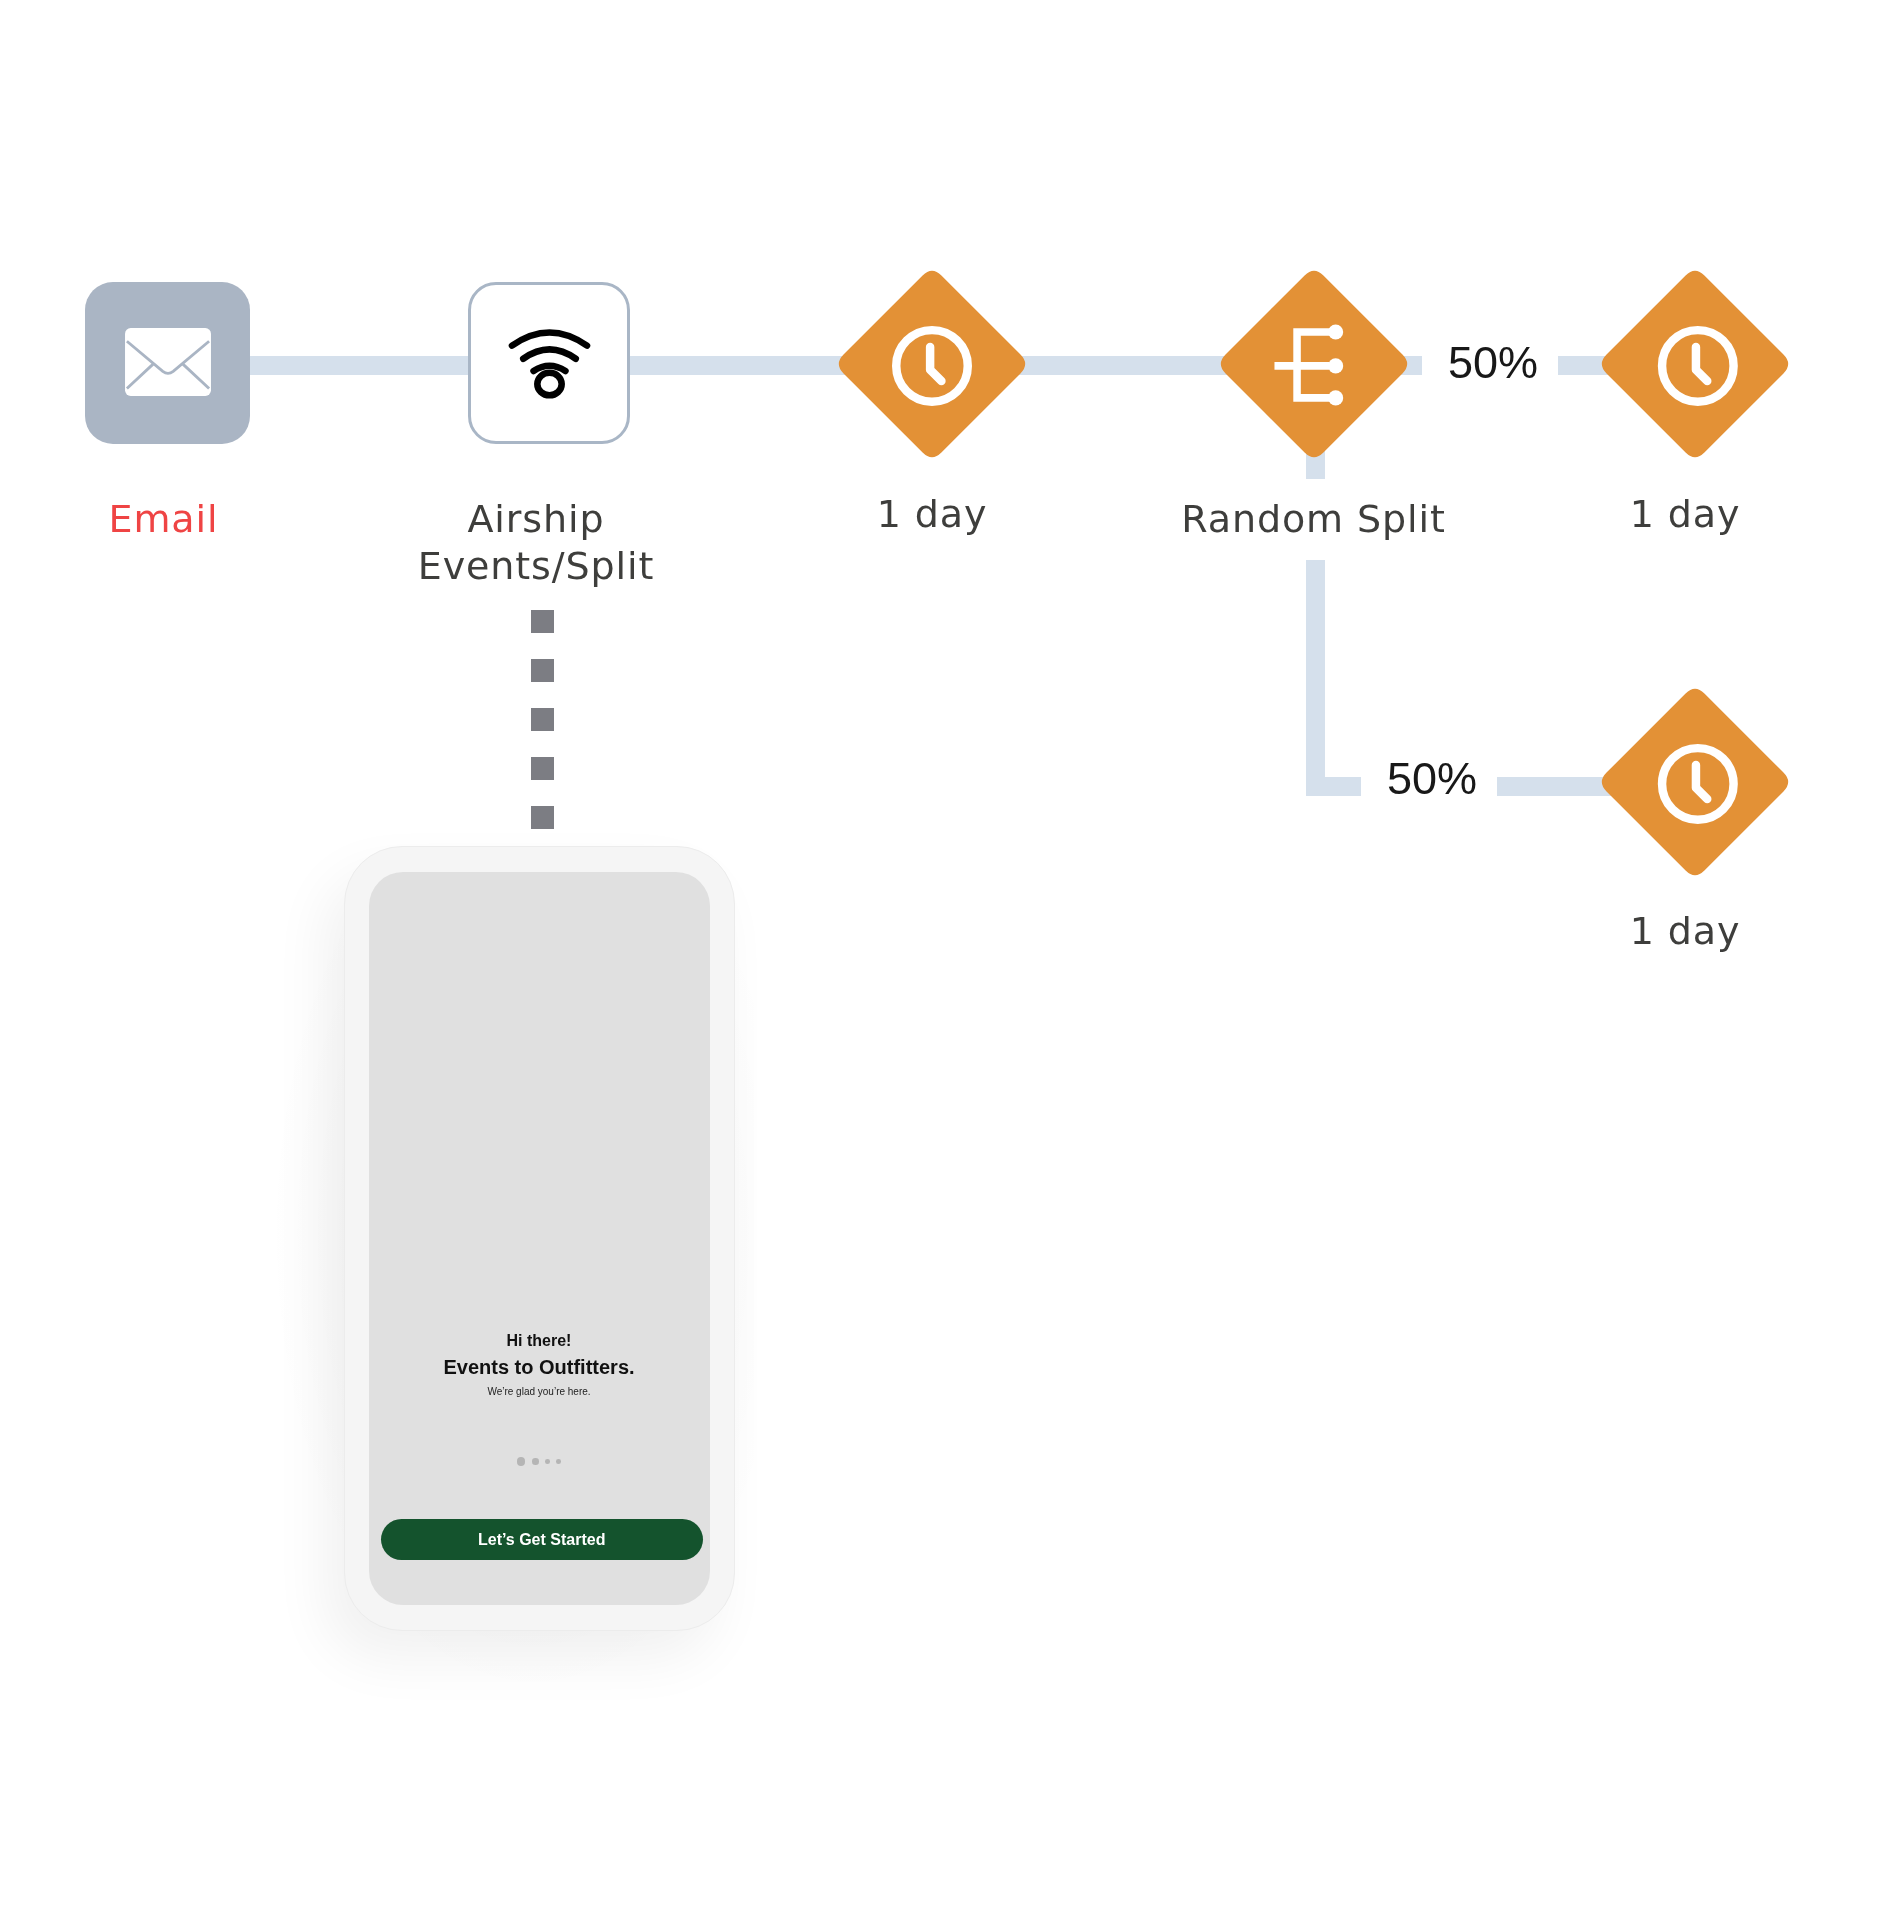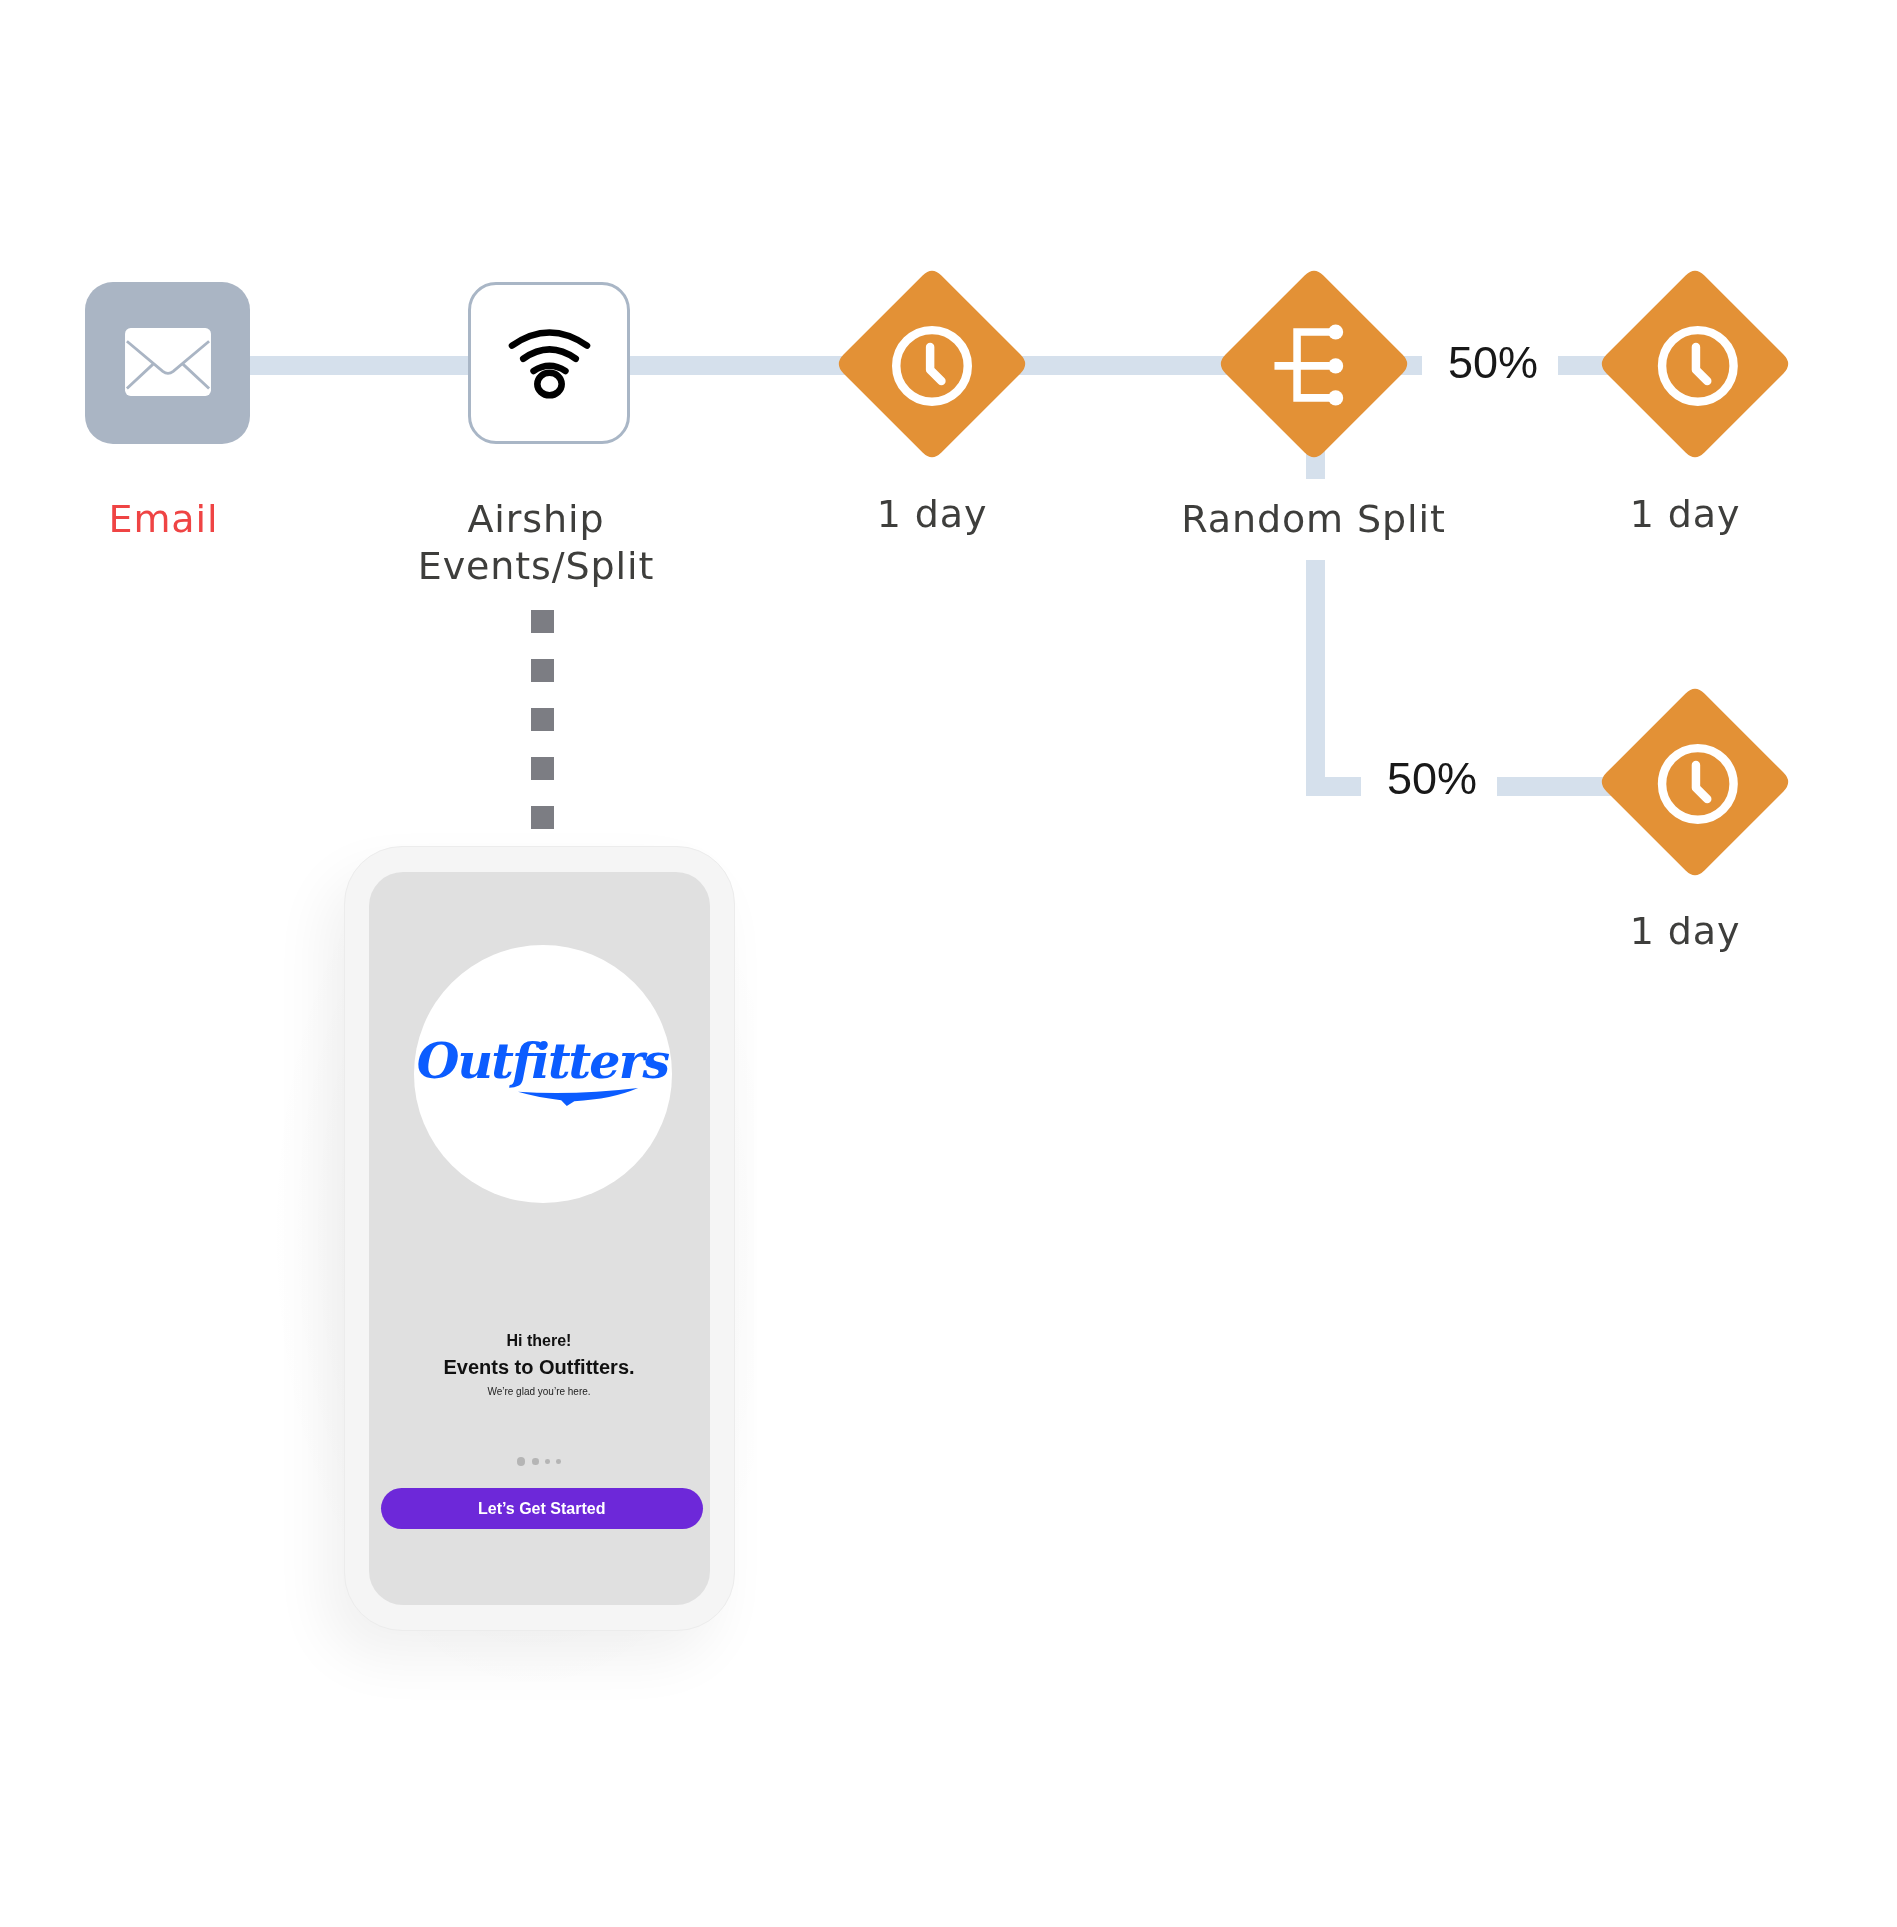--- a/index.html
+++ b/index.html
@@ -15,21 +15,21 @@
   .phone-shadow { position:absolute; left:264px; top:847px; width:490px; height:857px; border-radius:132px; background:radial-gradient(ellipse at 55% 45%, rgba(0,0,0,0.05), rgba(0,0,0,0) 70%); }
   .phone { position:absolute; left:344px; top:846px; width:389px; height:783px; background:#f5f5f5; border-radius:58px; border:0.9px solid #ececec; box-shadow: -19px 28px 56px rgba(0,0,0,0.06); }
   .screen { position:absolute; left:23.5px; top:25.4px; width:341px; height:733px; background:#e0e0e0; border-radius:34px; overflow:hidden; }
   .logo-circle { position:absolute; left:45px; top:73px; width:258px; height:258px; border-radius:50%; background:#fff; }
   .logo-text { position:absolute; left:0; top:87px; width:258px; text-align:center; color:#0b5cff; font-family:"DejaVu Serif", serif; font-style:italic; font-weight:bold; font-size:49px; letter-spacing:-1.9px; }
   .swoosh { position:absolute; left:104px; top:141px; }
   .hi { position:absolute; left:0; width:341px; text-align:center; color:#111; font-family:"Liberation Sans", sans-serif; font-weight:bold; }
   .sub { position:absolute; left:0; width:341px; text-align:center; color:#222; font-family:"Liberation Sans", sans-serif; font-size:10px; }
   .pager { position:absolute; top:585px; left:0; width:341px; display:flex; justify-content:center; align-items:center; gap:6.6px; }
   .pager span { display:block; border-radius:50%; background:#b5b5b5; }
-  .cta { position:absolute; left:12.2px; top:616px; width:322px; height:41px; border-radius:21px; background:#6d28d9; color:#fff; font-family:"Liberation Sans", sans-serif; font-weight:bold; font-size:16px; text-align:center; line-height:41px; border:none; padding:0; }
+  .cta { position:absolute; left:12.2px; top:647px; width:322px; height:41px; border-radius:21px; background:#14532d; color:#fff; font-family:"Liberation Sans", sans-serif; font-weight:bold; font-size:16px; text-align:center; line-height:41px; border:none; padding:0; }
 </style>
 </head>
 <body>
 
 <div class="line" style="left:250px; top:356px; width:218px; height:19px;"></div>
 <div class="line" style="left:628px; top:356px; width:226px; height:19px;"></div>
 <div class="line" style="left:1008px; top:356px; width:235px; height:19px;"></div>
 <div class="line" style="left:1394px; top:356px; width:28px; height:19px;"></div>
 <div class="line" style="left:1558px; top:356px; width:66px; height:19px;"></div>
 <div class="line" style="left:1306px; top:443px; width:19px; height:36px;"></div>
@@ -100,26 +100,20 @@
   <g>
     <circle cx="105" cy="104" r="38" fill="none" stroke="#fff" stroke-width="9"></circle>
     <path d="M103 84 L103 108 L115 120" fill="none" stroke="#fff" stroke-width="9" stroke-linecap="round" stroke-linejoin="round"></path>
   </g>
 </svg>
 <div class="label" style="left:1591px; top:909px; width:188px;">1 day</div>
 
 <div class="phone-shadow"></div>
 <div class="phone">
   <div class="screen">
-    <div class="logo-circle">
-      <div class="logo-text">Outfitters</div>
-      <svg class="swoosh" width="122" height="21" viewBox="0 0 130 22">
-        <path d="M0 6 Q60 10 128 2 Q100 14 60 16 L52 21 L46 15 Q20 12 0 6 Z" fill="#0b5cff"></path>
-      </svg>
-    </div>
     <div class="hi" style="top:460px; font-size:16px;">Hi there!</div>
     <div class="hi" style="top:484px; font-size:20px;">Events to Outfitters.</div>
     <div class="sub" style="top:514px;">We’re glad you’re here.</div>
     <div class="pager">
       <span style="width:8.5px; height:8.5px;"></span>
       <span style="width:6.6px; height:6.6px;"></span>
       <span style="width:4.7px; height:4.7px;"></span>
       <span style="width:4.7px; height:4.7px;"></span>
     </div>
     <button class="cta">Let’s Get Started</button>

